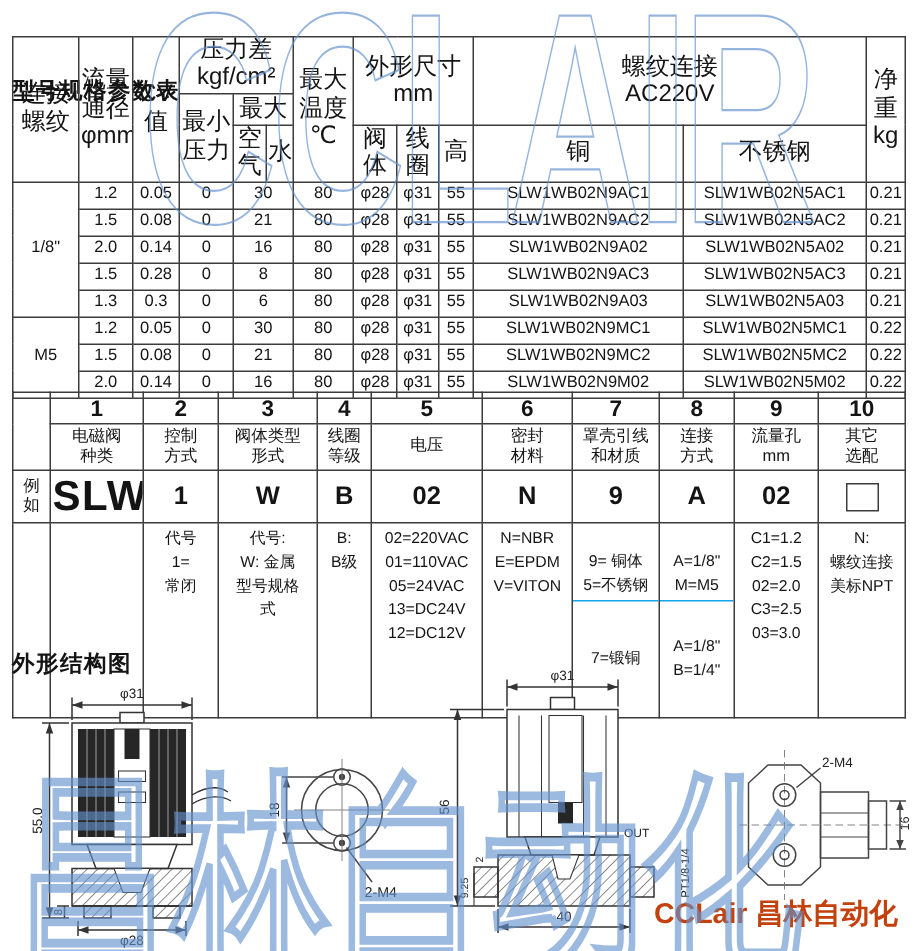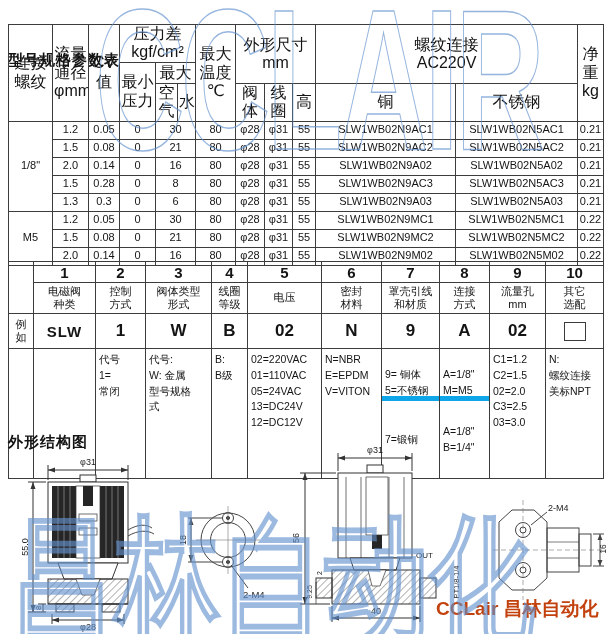--- a/index.html
+++ b/index.html
@@ -15,26 +15,26 @@
   .spec .hr1 th{height:24px;}
   .spec .hr2 th{height:20px;}
   .spec .hr3 th{height:20px;}
   .spec tbody td{height:17px;line-height:1.05;font-size:11px;}
   
   .order{left:8px;top:261px;width:595px;font-size:11px;}
   .or-num td{font-weight:bold;font-size:15px;height:20px;}
   .or-label td{font-size:11px;height:30px;line-height:1.2;}
   .or-ex td{height:34px;}
   .ex{font-weight:bold;font-size:17px;}
-  .ex-big{font-size:15px;letter-spacing:1px;text-align:center;}
+  .ex-big{font-size:28px;letter-spacing:1px;text-align:center;}
   .exlabel{font-size:11px;line-height:1.2;}
-  .or-detail td{height:84px;font-size:10.5px;text-align:left;vertical-align:top;
+  .or-detail td{height:84px;font-size:10.5px;text-align:center;vertical-align:top;
                 padding:3px 3px;line-height:1.5;}
   .or-detail td.split{padding:0;}
-  .split-top{height:36px;border-bottom:5px solid #0ea5e9;padding:2px 3px;box-sizing:border-box;line-height:1.5;}
+  .split-top{height:36px;border-bottom:1px solid #0ea5e9;padding:2px 3px;box-sizing:border-box;line-height:1.5;}
   .split-bot{height:46px;padding:2px 3px;box-sizing:border-box;display:flex;flex-direction:column;justify-content:center;line-height:1.5;}
   .optbox{display:inline-block;width:20px;height:17px;border:1px solid #3c3c3c;vertical-align:middle;}
   
   #drawings{position:absolute;left:0;top:432px;}
   #drawings text{font-family:"Liberation Sans","DejaVu Sans",sans-serif;fill:#222;}
   
   .wm{position:absolute;pointer-events:none;z-index:6;color:transparent;
       -webkit-text-stroke:1.5px rgba(100,145,205,0.75);font-weight:bold;white-space:nowrap;
       transform-origin:left top;opacity:.9;}
   #wm-top{left:95px;top:-35px;font-size:200px;letter-spacing:-6px;transform:scaleX(0.62);}

